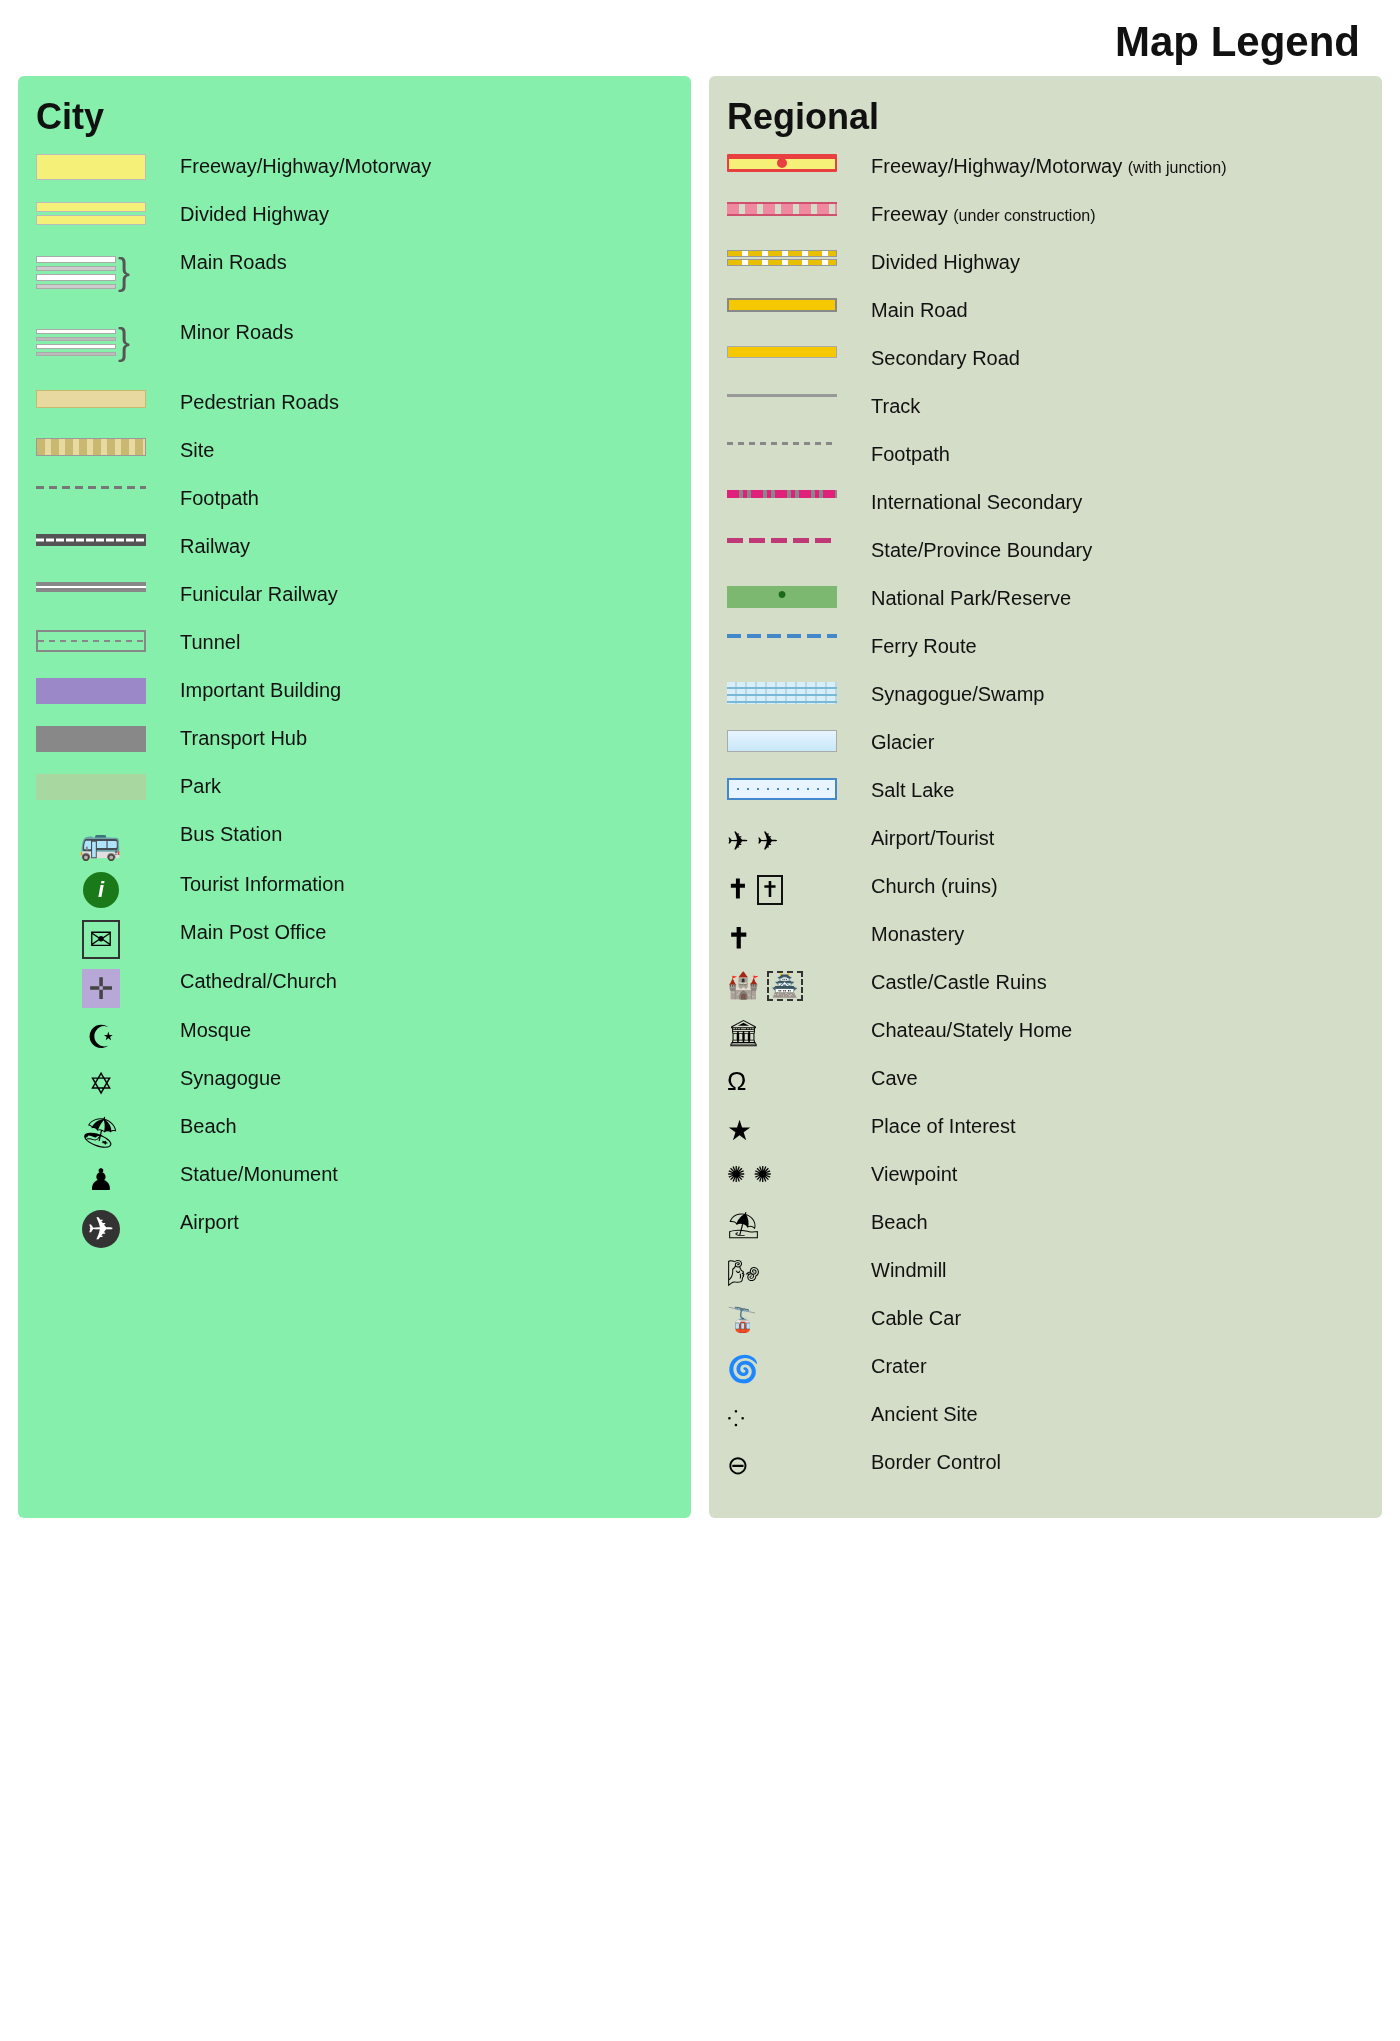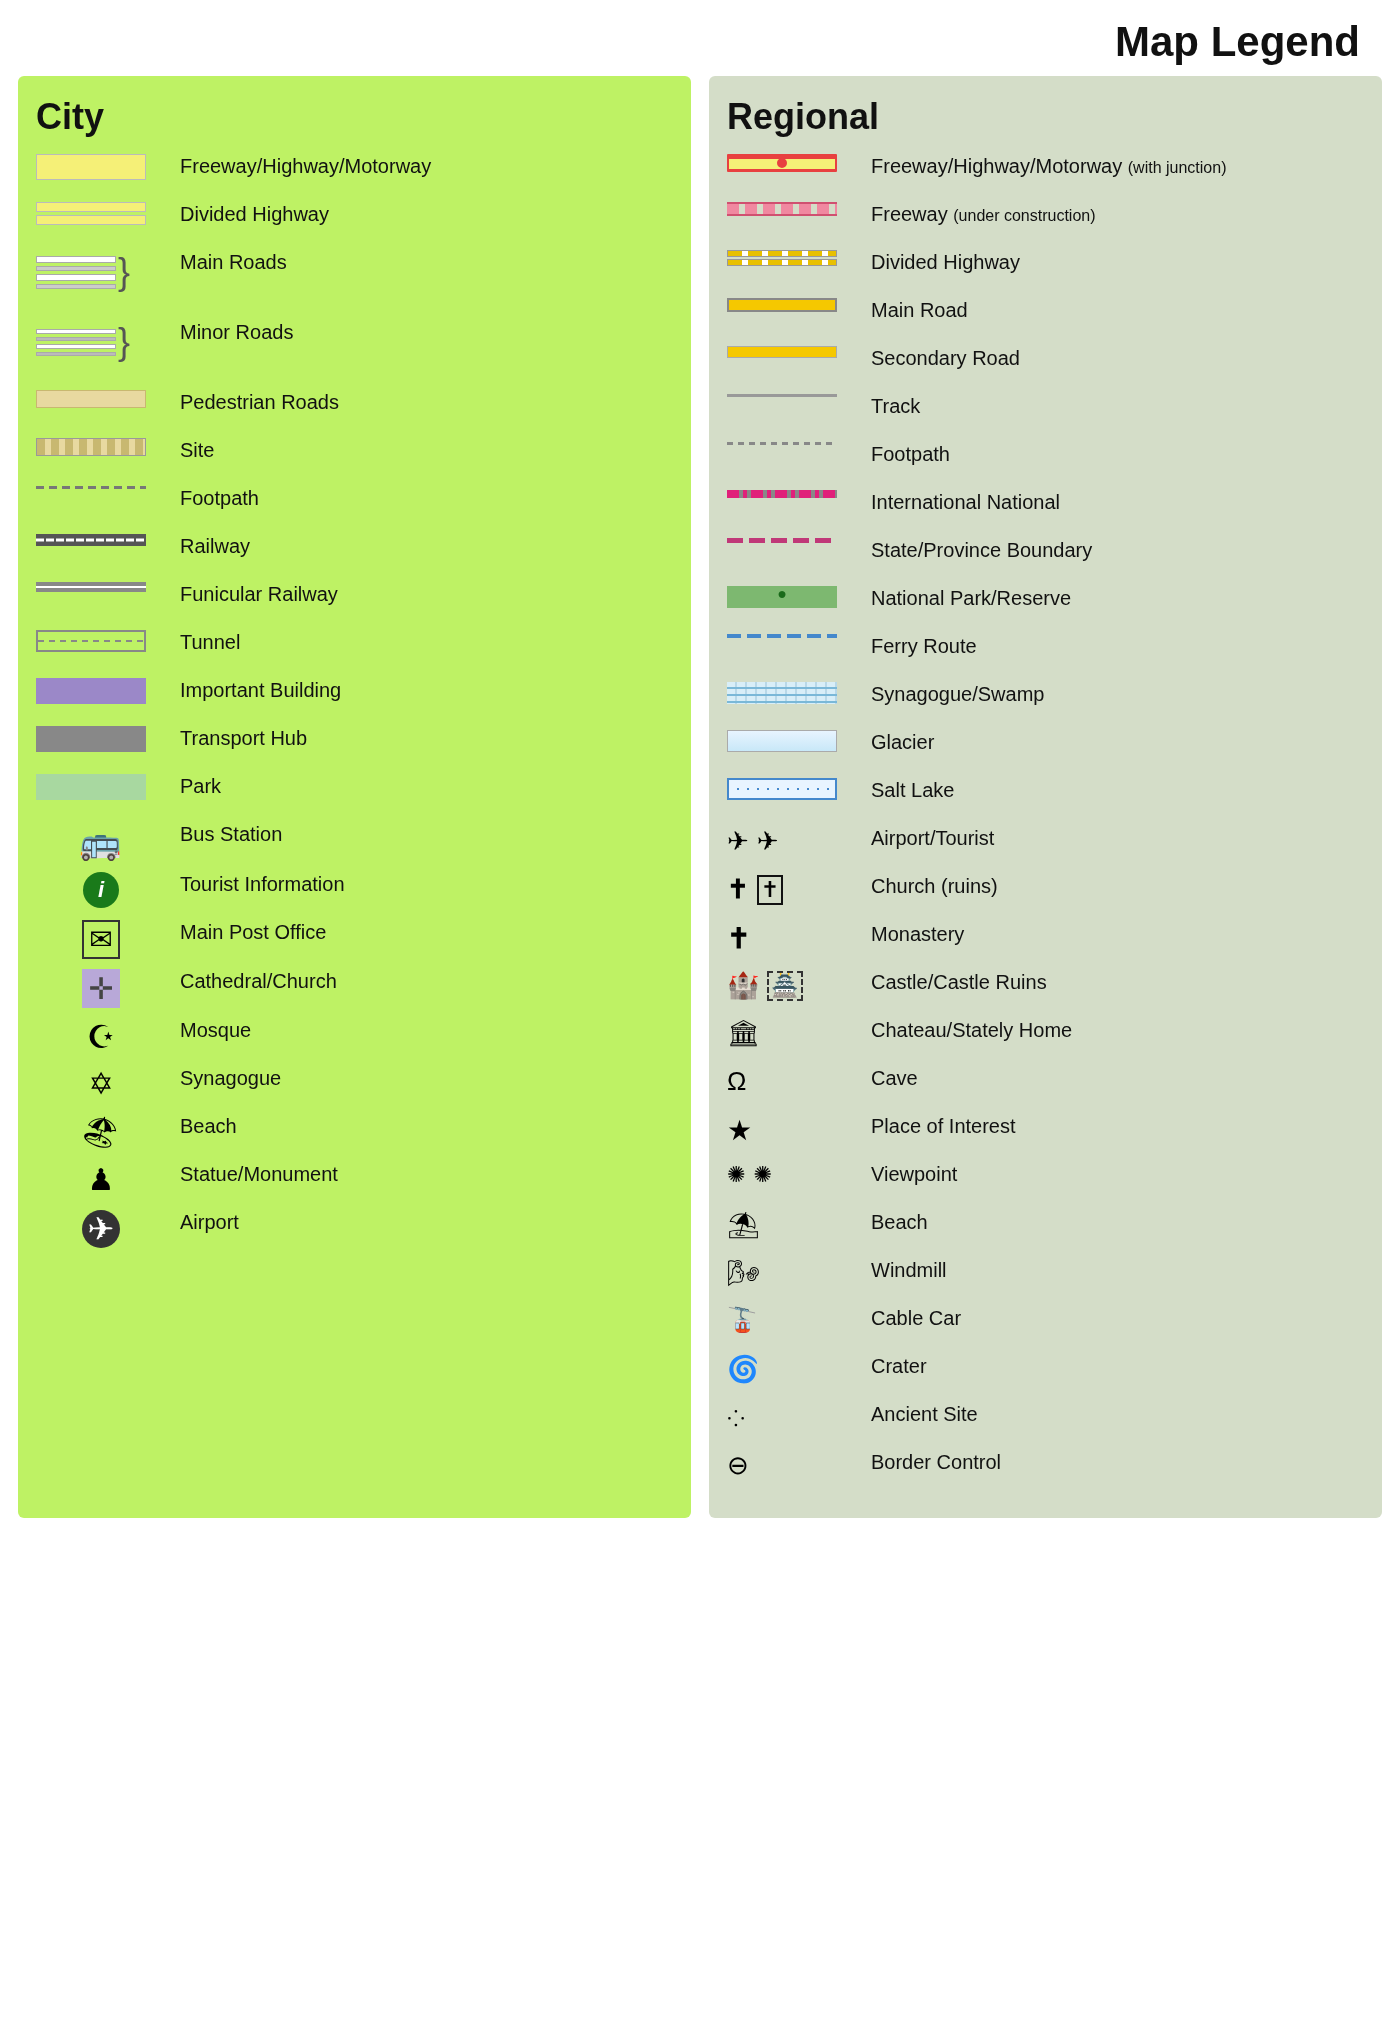--- a/index.html
+++ b/index.html
@@ -20,21 +20,21 @@
       display: flex;
       gap: 18px;
       padding: 0 18px 30px 18px;
     }
     .col {
       flex: 1;
       border-radius: 6px;
       padding: 20px 18px;
     }
     .col-city {
-      background: #bef264;
+      background: #86efac;
     }
     .col-regional {
       background: #d4ddc8;
     }
     .col-title {
       font-size: 36px;
       font-weight: 900;
       color: #111;
       margin-bottom: 16px;
     }
@@ -335,21 +335,21 @@
       <div class="legend-symbol">
         <div style="width:110px;height:3px;background:repeating-linear-gradient(to right,#888 0,#888 6px,transparent 6px,transparent 11px);"></div>
       </div>
       <span class="legend-label">Footpath</span>
     </div>
 
     <div class="legend-row">
       <div class="legend-symbol">
         <div style="width:110px;height:8px;background:repeating-linear-gradient(to right,#e0207a 0,#e0207a 12px,#888 12px,#888 16px,#e0207a 16px,#e0207a 20px,#888 20px,#888 24px);"></div>
       </div>
-      <span class="legend-label">International National</span>
+      <span class="legend-label">International Secondary</span>
     </div>
 
     <div class="legend-row">
       <div class="legend-symbol">
         <div style="width:110px;height:5px;background:repeating-linear-gradient(to right,#c03878 0,#c03878 16px,transparent 16px,transparent 22px);"></div>
       </div>
       <span class="legend-label">State/Province Boundary</span>
     </div>
 
     <div class="legend-row">

